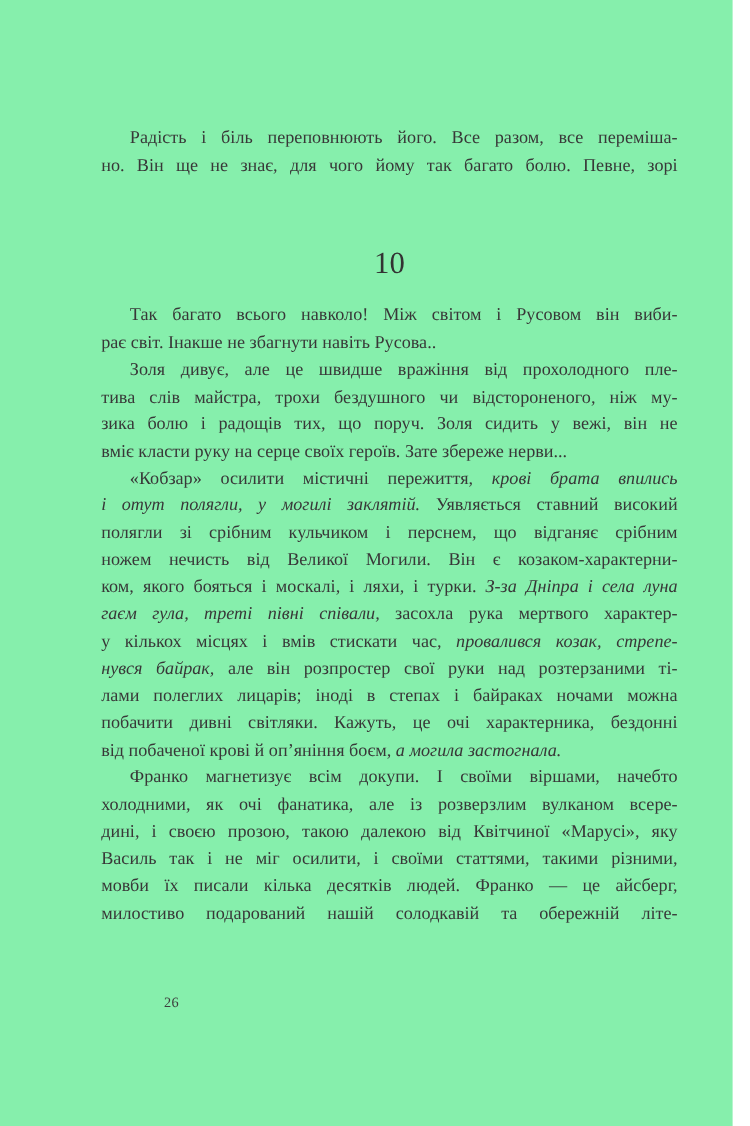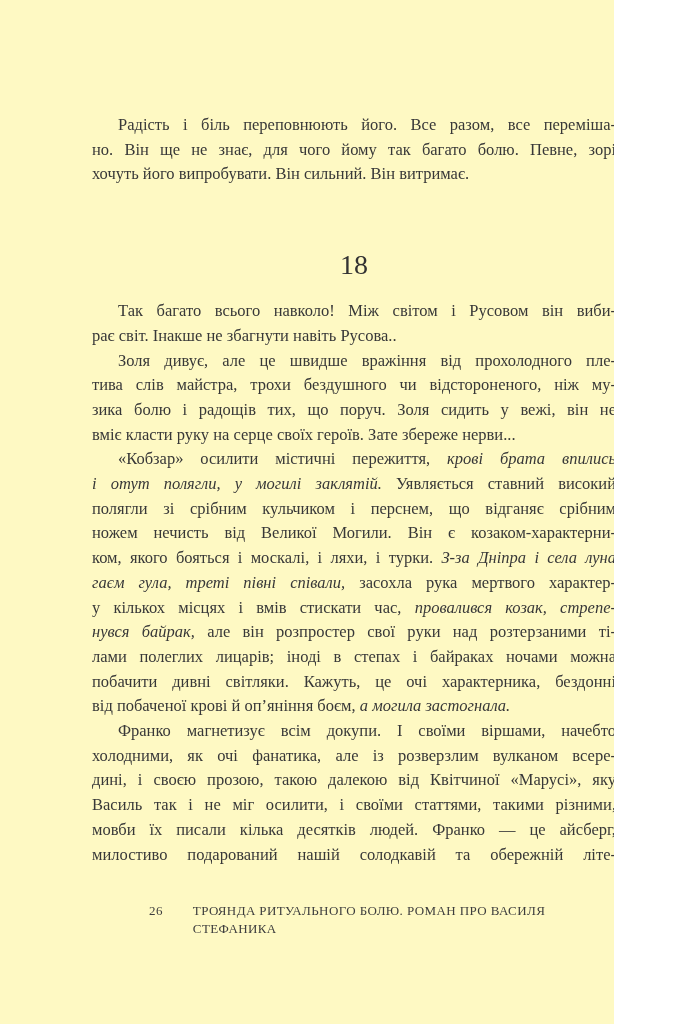--- a/index.html
+++ b/index.html
@@ -2,23 +2,23 @@
 <html><head>
 <meta charset="utf-8">
 <style>
   html, body {
     margin: 0;
     padding: 0;
     background: #ffffff;
   }
   .page {
     position: relative;
-    width: 614px;
+    width: 666px;
     height: 1024px;
-    background: #fef9c3;
+    background: #86efac;
     overflow: hidden;
     font-family: "Liberation Serif", "DejaVu Serif", serif;
     color: #383838;
   }
   .text-col {
     position: absolute;
     left: 92px;
     top: 113px;
     width: 524px;
     font-size: 16.5px;
@@ -58,24 +58,23 @@
 </style>
 </head>
 <body>
 
 <div class="page">
   <div class="text-col">
     <div>
         <div class="para">
           <div class="line first"><span>Радість і біль переповнюють його. Все разом, все переміша-</span></div>
           <div class="line"><span>но. Він ще не знає, для чого йому так багато болю. Певне, зорі</span></div>
-          <div class="line end"><span>хочуть його випробувати. Він сильний. Він витримає.</span></div>
         </div>
       </div>
-    <div class="chapter-heading">18</div>
+    <div class="chapter-heading">10</div>
     <div>
         <div class="para">
           <div class="line first"><span>Так багато всього навколо! Між світом і Русовом він виби-</span></div>
           <div class="line end"><span>рає світ. Інакше не збагнути навіть Русова..</span></div>
         </div>
         <div class="para">
           <div class="line first"><span>Золя дивує, але це швидше вражіння від прохолодного пле-</span></div>
           <div class="line"><span>тива слів майстра, трохи бездушного чи відстороненого, ніж му-</span></div>
           <div class="line"><span>зика болю і радощів тих, що поруч. Золя сидить у вежі, він не</span></div>
           <div class="line end"><span>вміє класти руку на серце своїх героїв. Зате збереже нерви...</span></div>
@@ -98,15 +97,14 @@
           <div class="line"><span>холодними, як очі фанатика, але із розверзлим вулканом всере-</span></div>
           <div class="line"><span>дині, і своєю прозою, такою далекою від Квітчиної «Марусі», яку</span></div>
           <div class="line"><span>Василь так і не міг осилити, і своїми статтями, такими різними,</span></div>
           <div class="line"><span>мовби їх писали кілька десятків людей. Франко — це айсберг,</span></div>
           <div class="line"><span>милостиво подарований нашій солодкавій та обережній літе-</span></div>
         </div>
       </div>
   </div>
   <div class="footer">
     <span class="page-number">26</span>
-    <span class="running-title">ТРОЯНДА РИТУАЛЬНОГО БОЛЮ. РОМАН ПРО ВАСИЛЯ СТЕФАНИКА</span>
   </div>
 </div>
 
 </body></html>

